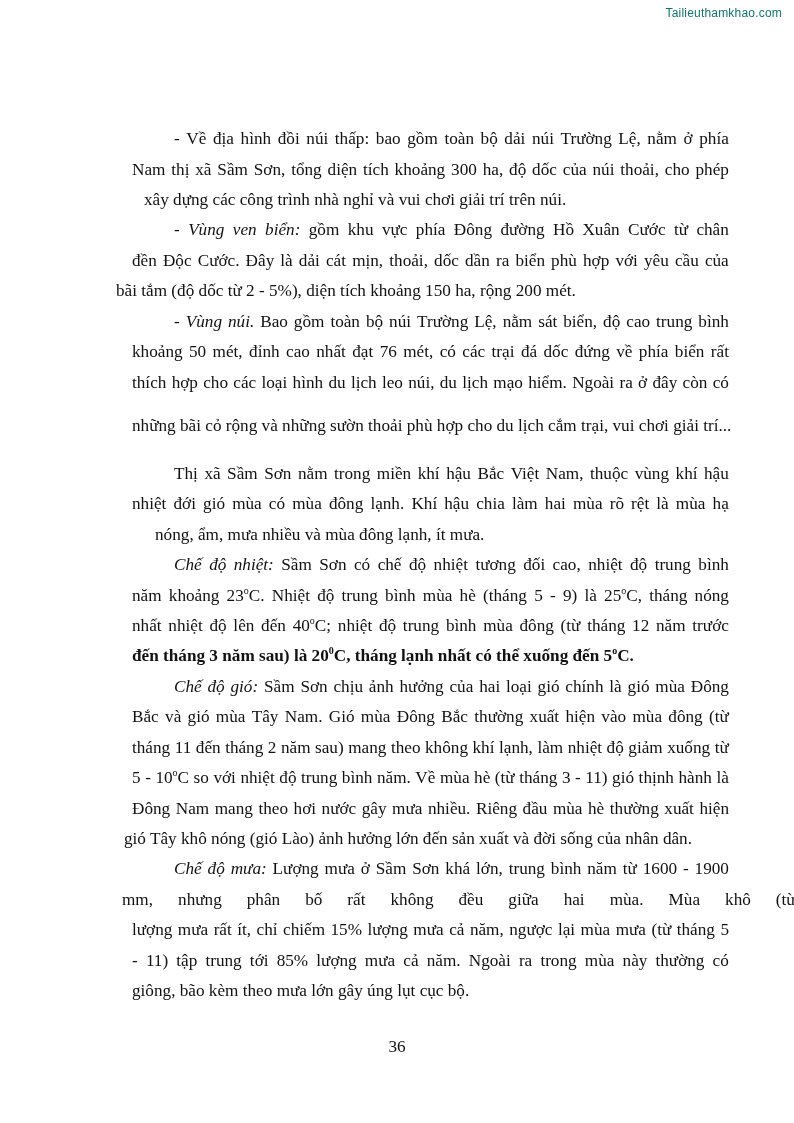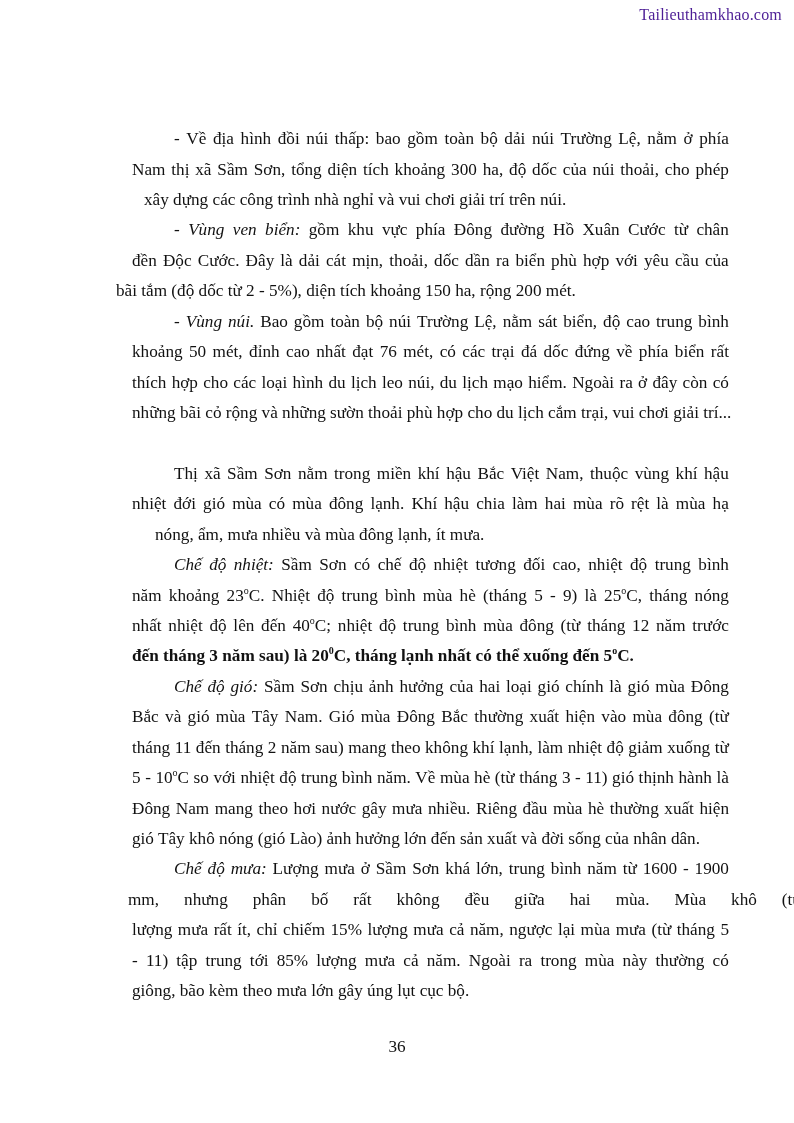--- a/index.html
+++ b/index.html
@@ -1,19 +1,19 @@
 <!DOCTYPE html>
 <html><head>
 <meta charset="utf-8">
 <style>
   html, body { margin: 0; padding: 0; background: #ffffff; }
   body { width: 794px; height: 1123px; position: relative; overflow: hidden;
          font-family: "Liberation Serif", "DejaVu Serif", serif; color: #111; }
-  .watermark { position: absolute; top: 6px; right: 12px; font-family: Liberation Serif, serif;
-               font-size: 16px; color: #4c1d95; letter-spacing: 0.2px; }
+  .watermark { position: absolute; top: 6px; right: 12px; font-family: Liberation Sans, sans-serif;
+               font-size: 12px; color: #0f766e; letter-spacing: 0.2px; }
   .page { position: absolute; left: 0; top: 0; width: 794px; height: 1123px; }
   .line { position: absolute; left: 0; width: 794px; height: 24px; font-size: 17.2px; line-height: 24px; white-space: nowrap; }
   .line .t { position: absolute; }
   .just { display: flex; justify-content: space-between; }
   .just .w { white-space: pre; }
   i { font-style: italic; }
   sup { font-size: 10px; vertical-align: 7px; line-height: 0; }
   .pageno { position: absolute; top: 1037px; left: 0; width: 794px; text-align: center; font-size: 17.2px; }
 </style>
 </head>
@@ -175,21 +175,21 @@
         <span class="w">hiểm.</span>
         <span class="w">Ngoài</span>
         <span class="w">ra</span>
         <span class="w">ở</span>
         <span class="w">đây</span>
         <span class="w">còn</span>
         <span class="w">có</span>
       </div>
     </div>
     <div class="line" style="top: 401px;">
-      <div class="t" style="left: 132px;">những bãi cỏ rộng và những sườn thoải phù hợp cho du lịch cắm trại, vui chơi giải trí...</div>
+      <div class="t" style="left: 132px; margin-top: 13px;">những bãi cỏ rộng và những sườn thoải phù hợp cho du lịch cắm trại, vui chơi giải trí...</div>
     </div>
     <div class="line" style="top: 462px;">
       <div class="t just" style="left: 174px; width: 555px;">
         <span class="w">Thị</span>
         <span class="w">xã</span>
         <span class="w">Sầm</span>
         <span class="w">Sơn</span>
         <span class="w">nằm</span>
         <span class="w">trong</span>
         <span class="w">miền</span>
@@ -399,21 +399,21 @@
         <span class="w">Riêng</span>
         <span class="w">đầu</span>
         <span class="w">mùa</span>
         <span class="w">hè</span>
         <span class="w">thường</span>
         <span class="w">xuất</span>
         <span class="w">hiện</span>
       </div>
     </div>
     <div class="line" style="top: 827px;">
-      <div class="t" style="left: 132px;">gió Tây khô nóng (gió Lào) ảnh hưởng lớn đến sản xuất và đời sống của nhân dân.</div>
+      <div class="t" style="left: 124px;">gió Tây khô nóng (gió Lào) ảnh hưởng lớn đến sản xuất và đời sống của nhân dân.</div>
     </div>
     <div class="line" style="top: 857px;">
       <div class="t just" style="left: 174px; width: 555px;">
         <span class="w"><i>Chế</i></span>
         <span class="w"><i>độ</i></span>
         <span class="w"><i>mưa:</i></span>
         <span class="w">Lượng</span>
         <span class="w">mưa</span>
         <span class="w">ở</span>
         <span class="w">Sầm</span>
@@ -423,21 +423,21 @@
         <span class="w">trung</span>
         <span class="w">bình</span>
         <span class="w">năm</span>
         <span class="w">từ</span>
         <span class="w">1600</span>
         <span class="w">-</span>
         <span class="w">1900</span>
       </div>
     </div>
     <div class="line" style="top: 888px;">
-      <div class="t just" style="left: 128px; width: 597px; gap: 25px;">
+      <div class="t just" style="left: 122px; width: 597px; gap: 25px;">
         <span class="w">mm,</span>
         <span class="w">nhưng</span>
         <span class="w">phân</span>
         <span class="w">bố</span>
         <span class="w">rất</span>
         <span class="w">không</span>
         <span class="w">đều</span>
         <span class="w">giữa</span>
         <span class="w">hai</span>
         <span class="w">mùa.</span>

